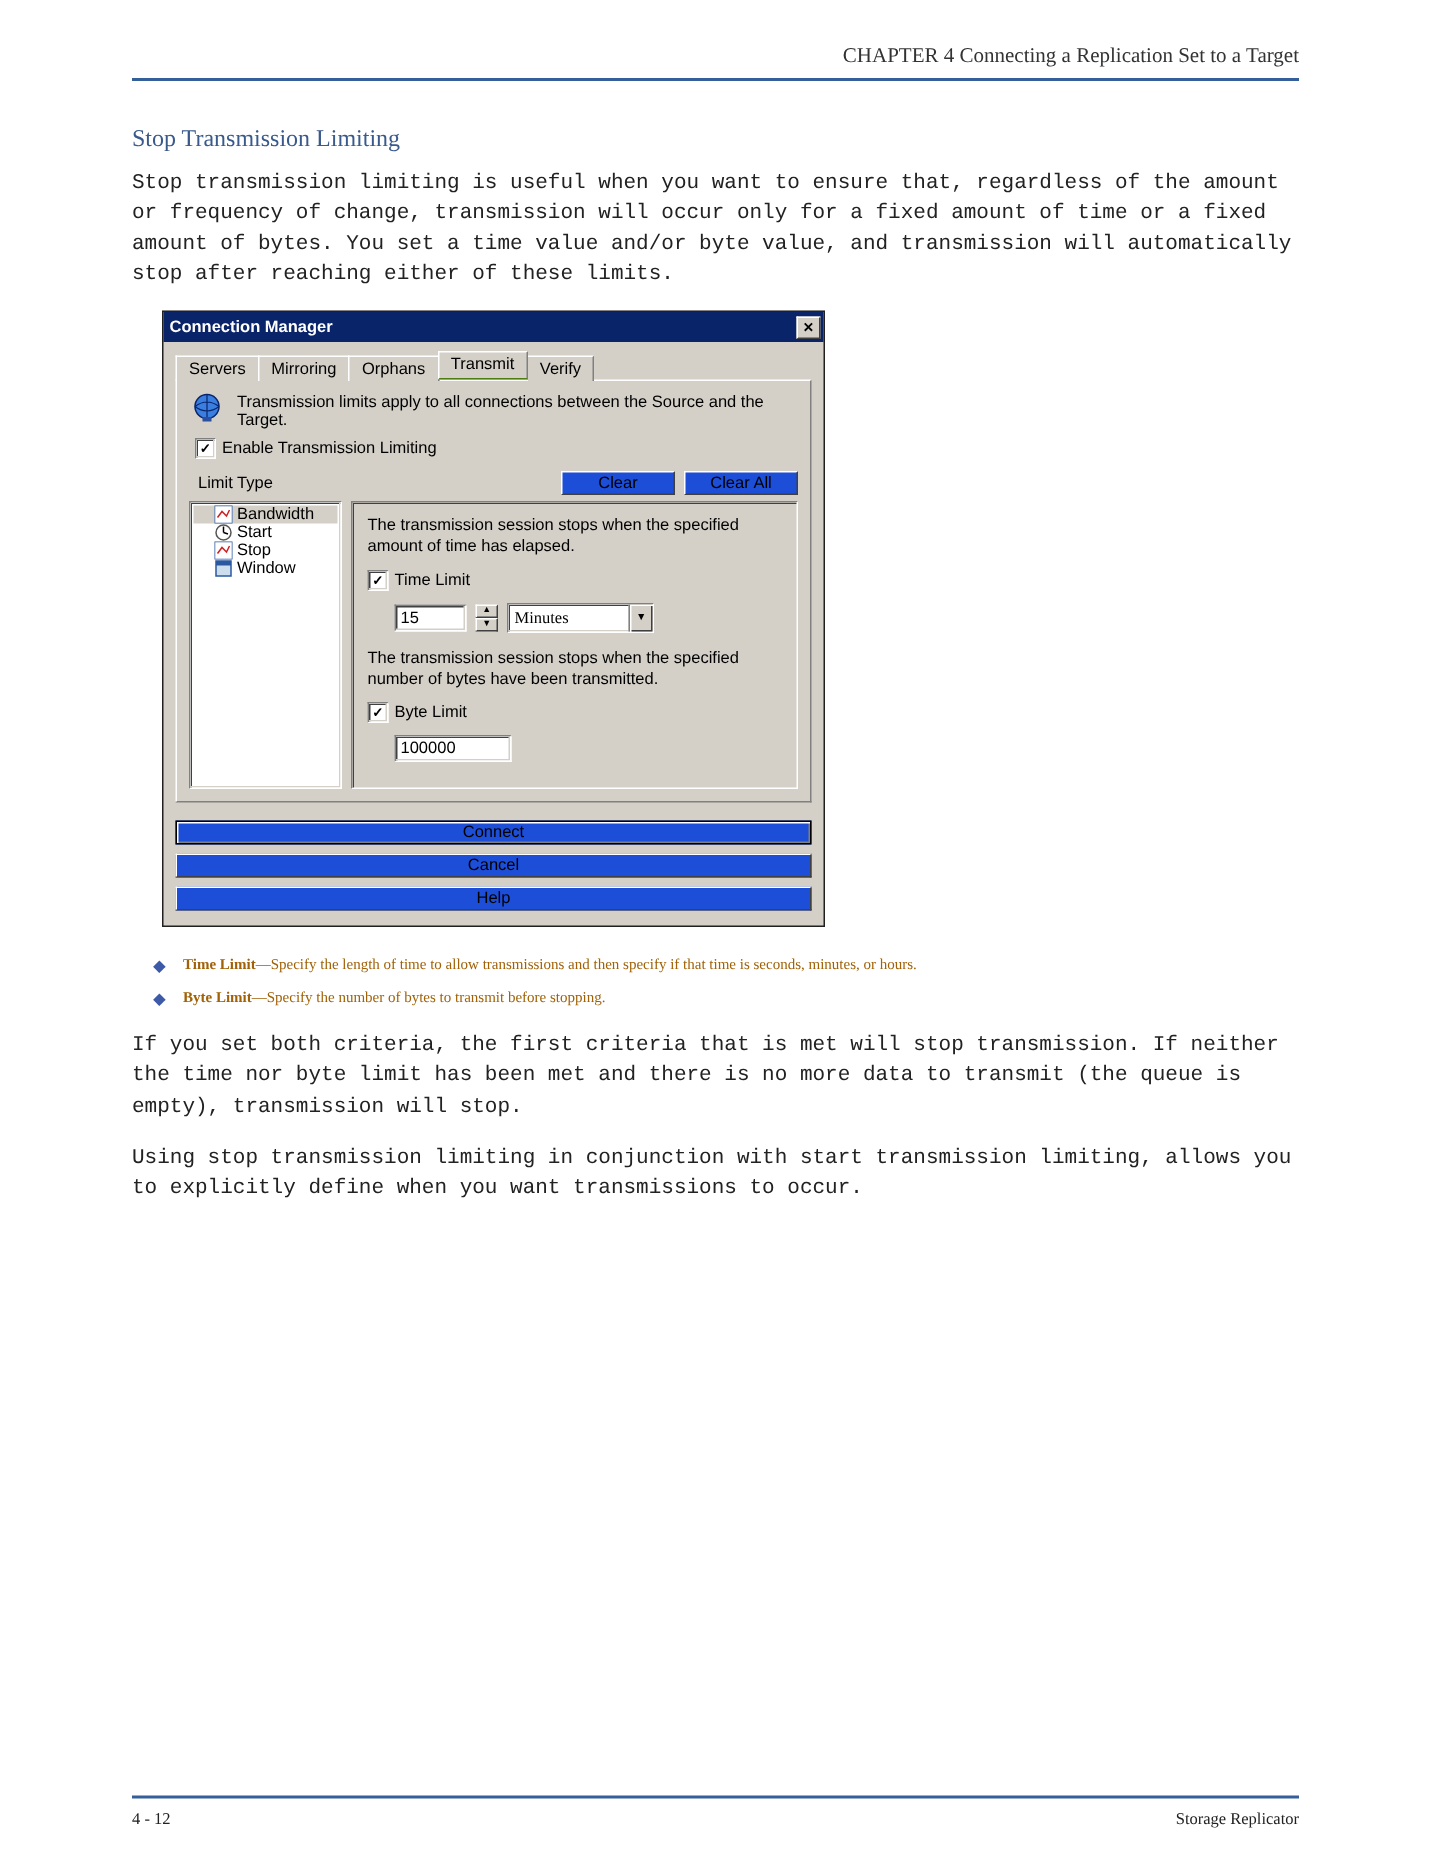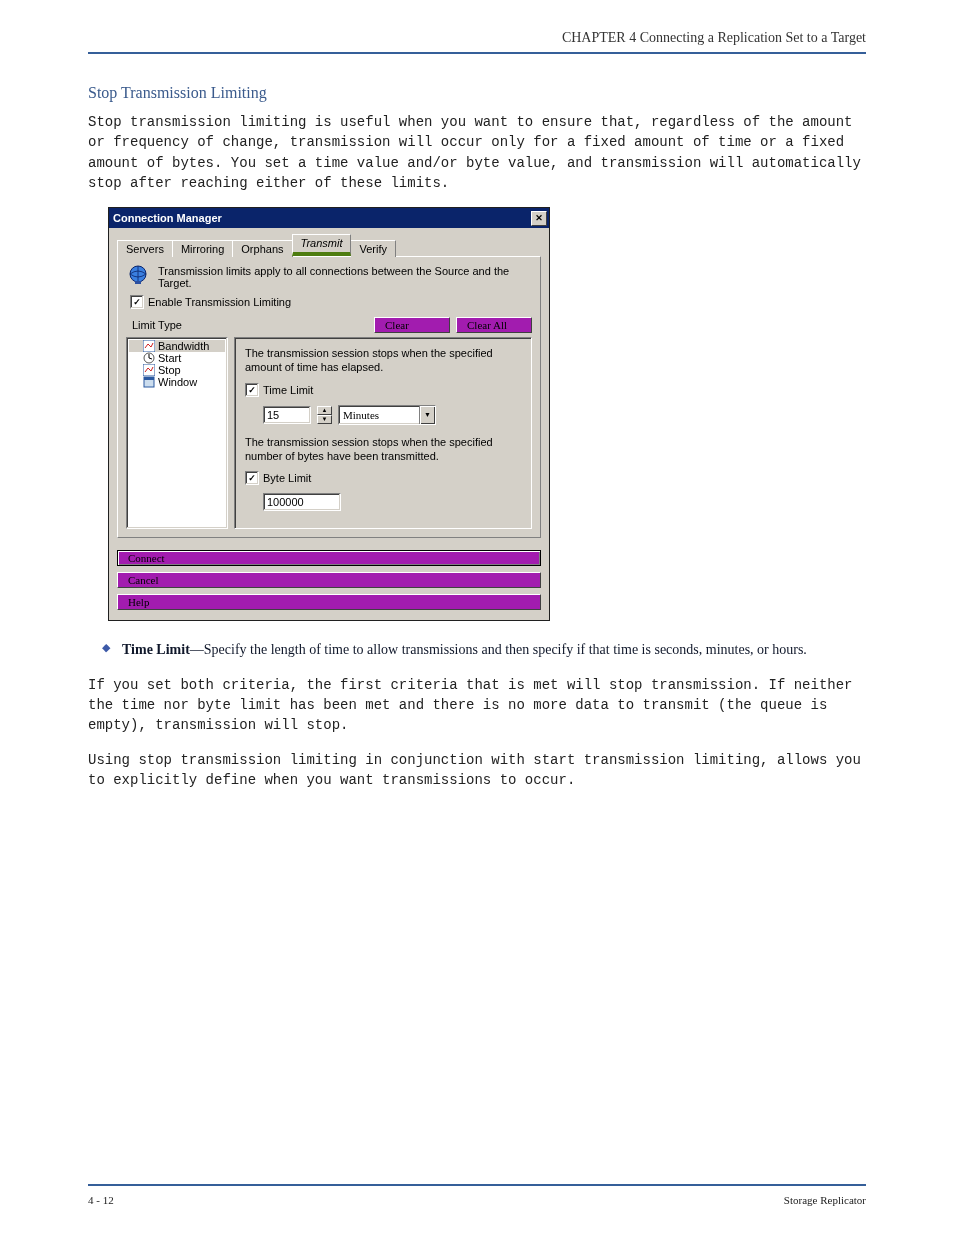--- a/index.html
+++ b/index.html
@@ -46,22 +46,22 @@
     line-height: 1.45;
     margin: 0 0 14px 0;
   }
   .bullets {
     margin: 12px 0 14px 0;
     padding: 0;
     list-style: none;
   }
   .bullets li {
     font-family: Georgia, 'Times New Roman', serif;
-    font-size: 14px;
-    color: #0f172a;
+    font-size: 10px;
+    color: #a16207;
     line-height: 1.55;
     margin-bottom: 6px;
     padding-left: 34px;
     position: relative;
   }
   .bullets li::before {
     content: "◆";
     color: #3d5aa8;
     position: absolute;
     left: 14px;
@@ -113,48 +113,49 @@
     padding: 2px 8px 2px 8px;
     background:#d4d0c8;
     border:1px solid #808080;
     border-bottom:none;
     border-top-color:#fff; border-left-color:#fff;
     position:relative; top:1px;
     margin-right:-1px;
     font-size:11px;
     cursor:default;
   }
-  .tab.active { background:#d4d0c8; border-bottom:4px solid #4d7c0f; top:0; padding-bottom:3px; z-index:2;font-style:italic; }
+  .tab.active { background:#d4d0c8; border-bottom:1px solid #4d7c0f; top:0; padding-bottom:3px; z-index:2; }
   .tabpage {
     border:1px solid #808080;
     border-top-color:#fff; border-left-color:#fff;
     padding: 6px 8px 8px 8px;
   }
   .info-row { display:flex; gap:8px; align-items:flex-start; margin-bottom:6px;}
   .globe-icon {
     width:24px; height:24px; flex:0 0 auto;
     display:flex; align-items:center; justify-content:center;
   }
   .globe-icon svg { width:24px; height:24px; }
   .checkbox-row { display:flex; align-items:center; gap:4px; margin:6px 0 8px 4px;}
   .chk {
     width:12px; height:12px; background:#fff; border:1px solid #808080;
     border-right-color:#fff; border-bottom-color:#fff;
     box-shadow: inset -1px -1px 0 #d4d0c8, inset 1px 1px 0 #404040;
     display:flex; align-items:center; justify-content:center; font-size:9px; font-weight:bold;
   }
   .topctrl-row { display:flex; align-items:center; justify-content:space-between; margin:4px 0 4px 0;}
   .btn {
-    background:#a21caf;
+    background:#1d4ed8;
     border:1px solid #404040;
     border-top-color:#fff; border-left-color:#fff;
     padding: 1px 10px;
-    font-family: Liberation Serif, serif;
+    font-family: Liberation Sans, sans-serif;
     font-size:11px;
     min-width:54px;
+    text-align:center;
     cursor:default;
   }
   .btn.default { border:1px solid #000; box-shadow: inset 1px 1px 0 #fff, inset -1px -1px 0 #808080; }
   .panel-row { display:flex; gap:6px; }
   .listbox {
     width:96px; height:186px; background:#fff;
     border:1px solid #808080;
     border-right-color:#fff; border-bottom-color:#fff;
     box-shadow: inset -1px -1px 0 #d4d0c8, inset 1px 1px 0 #404040;
     padding:2px 2px; overflow:hidden;
@@ -313,20 +314,21 @@
           <div class="btn default">Connect</div>
           <div class="btn">Cancel</div>
           <div class="btn">Help</div>
         </div>
       </div>
     </div>
   </div>
 
   <ul class="bullets">
     <li><b>Time Limit</b><span>—Specify the length of time to allow transmissions and then specify if that time is seconds, minutes, or hours.</span></li>
+    <li><b>Byte Limit</b><span>—Specify the number of bytes to transmit before stopping.</span></li>
   </ul>
 
   <p class="body-text">If you set both criteria, the first criteria that is met will stop transmission. If neither the time nor byte limit has been met and there is no more data to transmit (the queue is empty), transmission will stop.</p>
   <p class="body-text">Using stop transmission limiting in conjunction with start transmission limiting, allows you to explicitly define when you want transmissions to occur.</p>
 
   <div style="height:320px;"></div>
 
   <div class="rule-bottom"></div>
   <div class="footer-row">
     <span>4 - 12</span>

